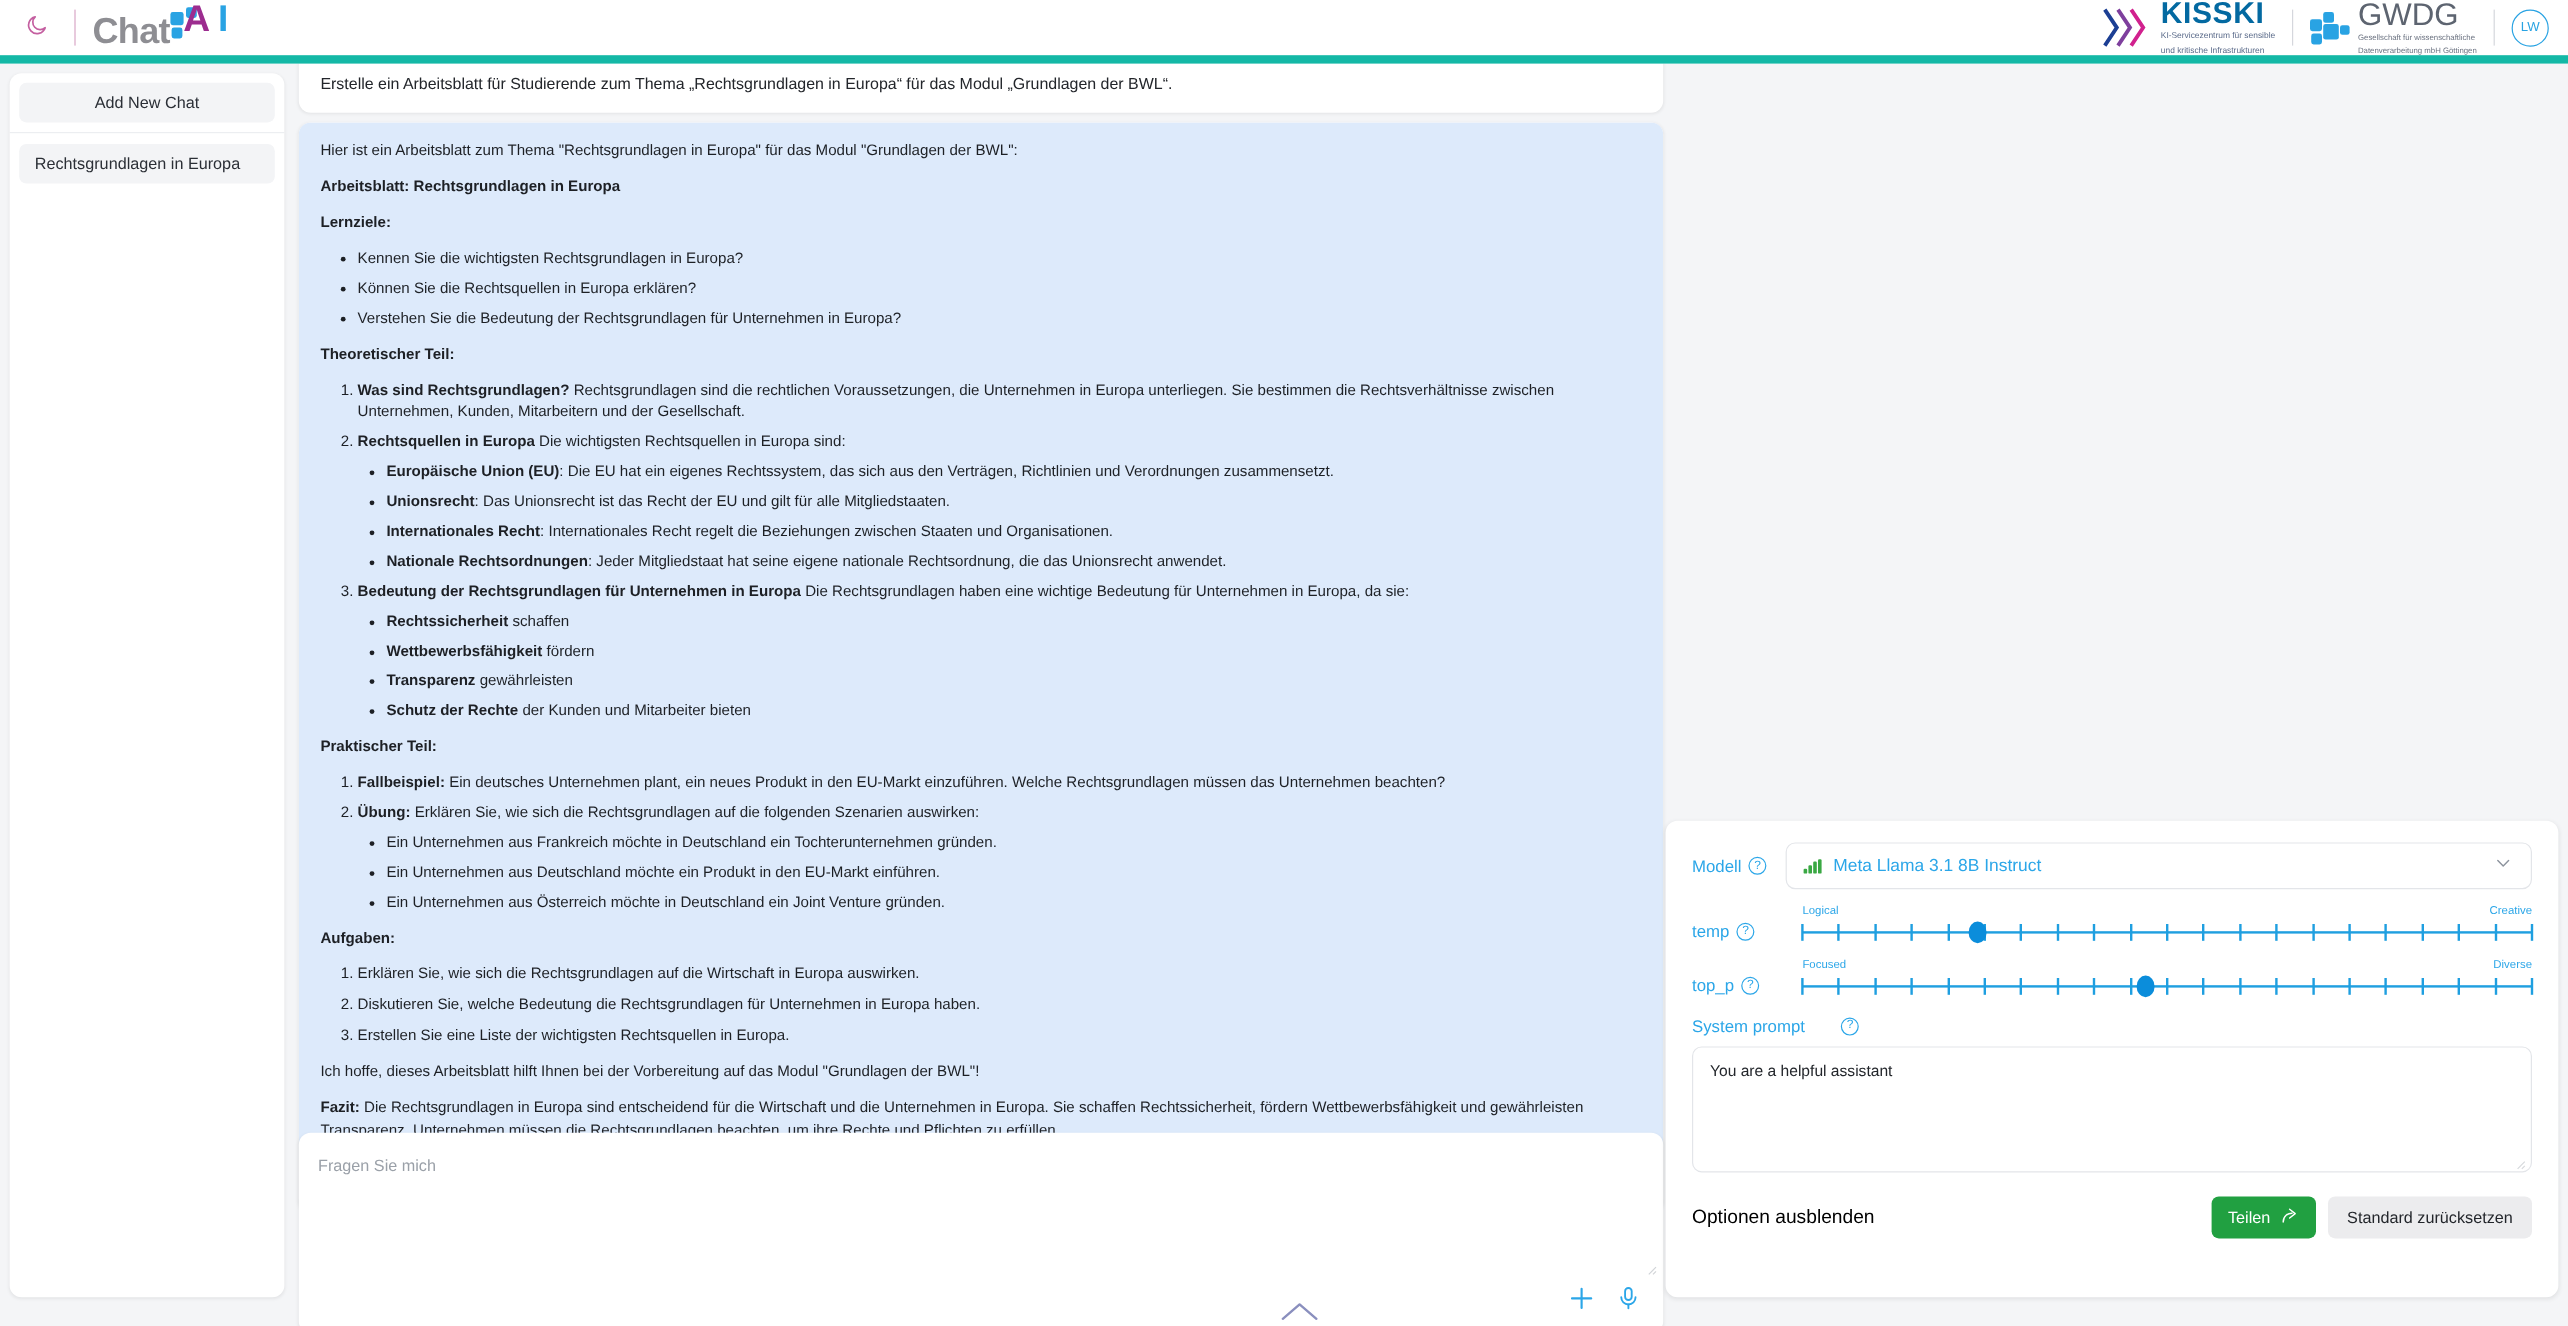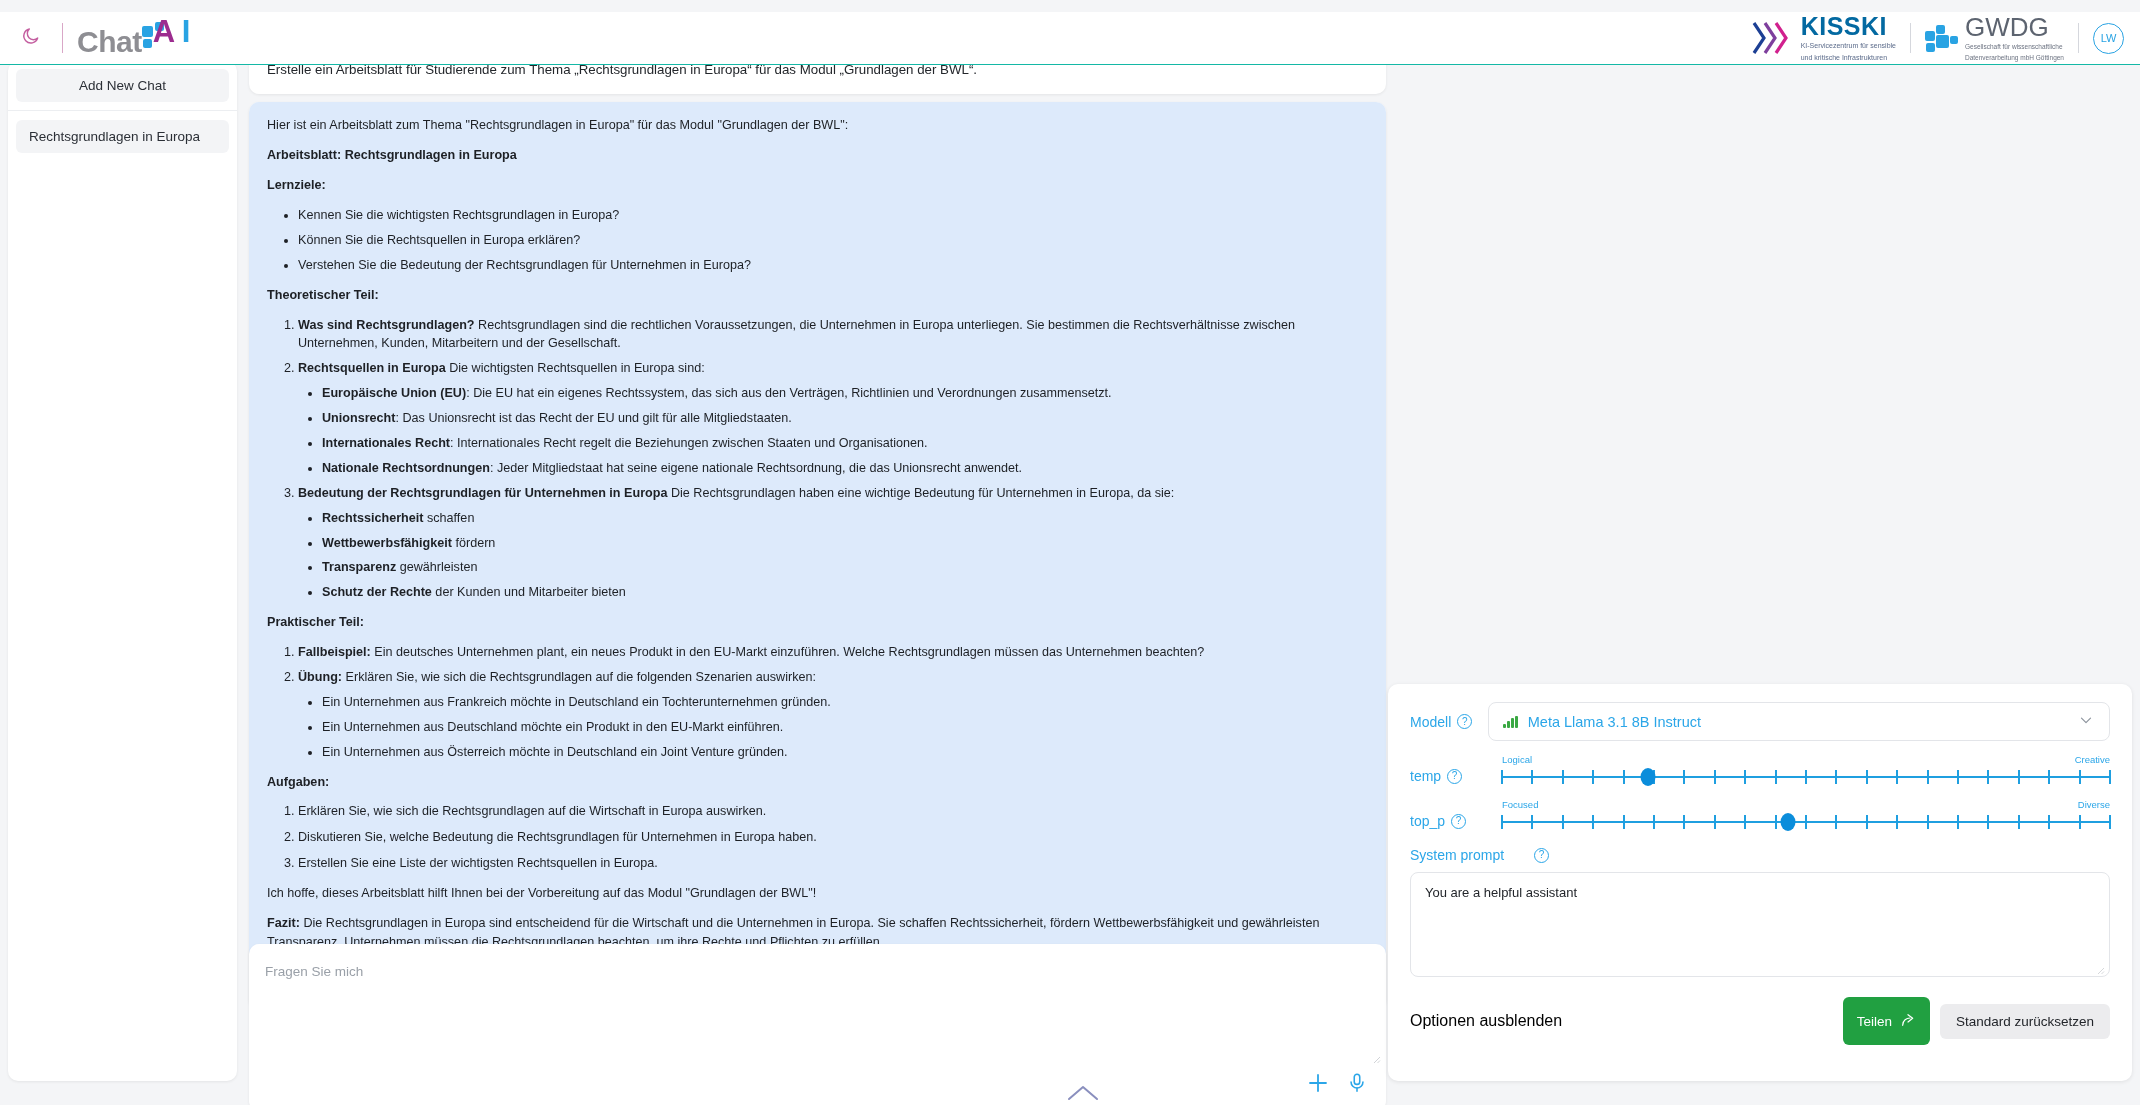--- a/index.html
+++ b/index.html
@@ -6,24 +6,24 @@
   html, body {
     width: 2140px; height: 1105px;
     background: #f4f5f7;
     font-family: "Liberation Sans", sans-serif;
     overflow: hidden;
   }
   body { position: relative; }
 
   
   .topbar {
-    position: absolute; top: 12px; left: 0;
+    position: absolute; top: 0; left: 0;
     width: 2140px; height: 53px;
     background: #ffffff;
-    border-bottom: 1px solid #14b8a6;
+    border-bottom: 7px solid #14b8a6;
     display: flex; align-items: center;
     z-index: 20;
   }
   .moon-btn {
     margin-left: 14px; width: 34px; height: 34px;
     display: flex; align-items: center; justify-content: center;
     cursor: pointer;
   }
   .vdiv { width: 1px; height: 30px; background: #d9a7c7; margin: 0 14px; }
   .vdiv.grey { background: #d5d7dd; }
@@ -198,21 +198,21 @@
     padding: 12px 14px; font-size: 13px; color: #23262b;
     position: relative; cursor: text;
   }
   .sys-grip { position: absolute; right: 4px; bottom: 4px; width: 9px; height: 9px; opacity: .4; }
 
   .footrow { display: flex; align-items: center; margin-top: 20px; }
   .link { color: #000000; font-size: 16px; cursor: pointer; }
   .footrow .spacer { flex: 1; }
   .btn-share {
     background: #21a041; color: #fff; font-size: 13.5px;
-    height: 48px; border-radius: 6px; padding: 0 14px;
+    height: 35px; border-radius: 6px; padding: 0 14px;
     display: flex; align-items: center; gap: 8px; cursor: pointer; justify-content: space-between;
   }
   .btn-reset {
     margin-left: 10px; background: #ececee; color: #23262b;
     font-size: 13.5px; height: 35px; border-radius: 6px;
     padding: 0 16px; display: flex; align-items: center; cursor: pointer;
   }
 
   .bottom-chevron {
     position: absolute; left: 1066px; top: 1084px;

